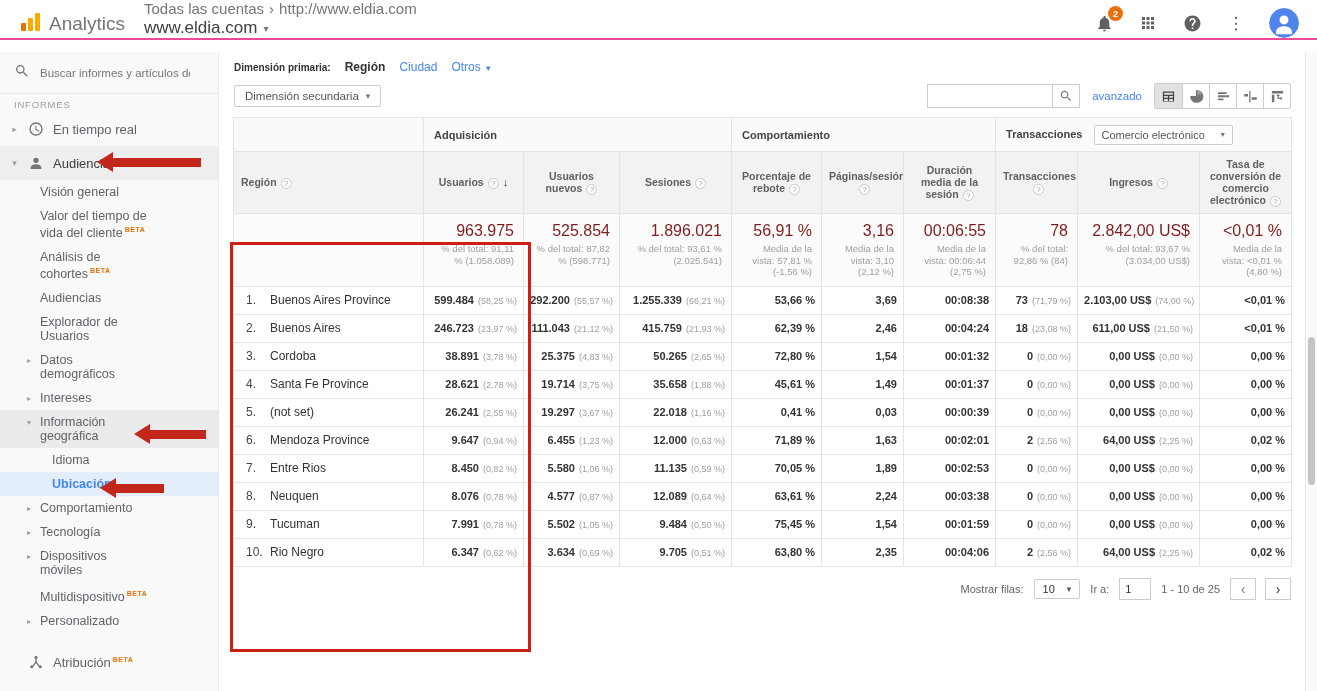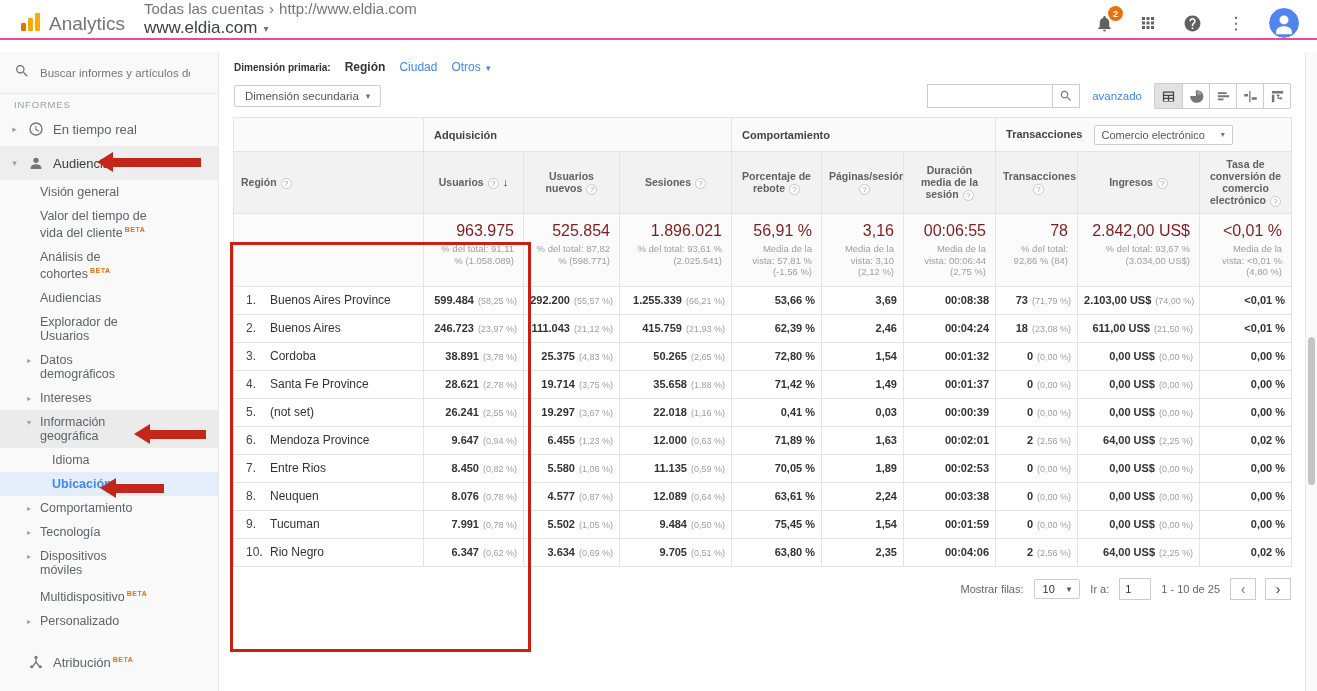--- a/index.html
+++ b/index.html
@@ -395,21 +395,21 @@
             <td><span class="cell-val">00:01:32</span></td>
             <td><span class="cell-val">0</span><span class="cell-pct">(0,00 %)</span></td>
             <td><span class="cell-val">0,00 US$</span><span class="cell-pct">(0,00 %)</span></td>
             <td><span class="cell-val">0,00 %</span></td>
           </tr>
           <tr class="body-row">
             <td class="td-region"><span class="rank">4.</span><span class="region-link">Santa Fe Province</span></td>
             <td><span class="cell-val">28.621</span><span class="cell-pct">(2,78 %)</span></td>
             <td><span class="cell-val">19.714</span><span class="cell-pct">(3,75 %)</span></td>
             <td><span class="cell-val">35.658</span><span class="cell-pct">(1,88 %)</span></td>
-            <td><span class="cell-val">71,42 %</span></td>
+            <td><span class="cell-val">45,61 %</span></td>
             <td><span class="cell-val">1,49</span></td>
             <td><span class="cell-val">00:01:37</span></td>
             <td><span class="cell-val">0</span><span class="cell-pct">(0,00 %)</span></td>
             <td><span class="cell-val">0,00 US$</span><span class="cell-pct">(0,00 %)</span></td>
             <td><span class="cell-val">0,00 %</span></td>
           </tr>
           <tr class="body-row">
             <td class="td-region"><span class="rank">5.</span><span class="region-link">(not set)</span></td>
             <td><span class="cell-val">26.241</span><span class="cell-pct">(2,55 %)</span></td>
             <td><span class="cell-val">19.297</span><span class="cell-pct">(3,67 %)</span></td>

